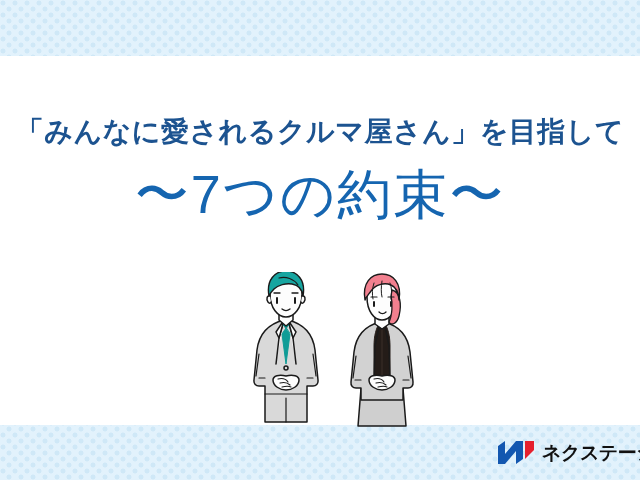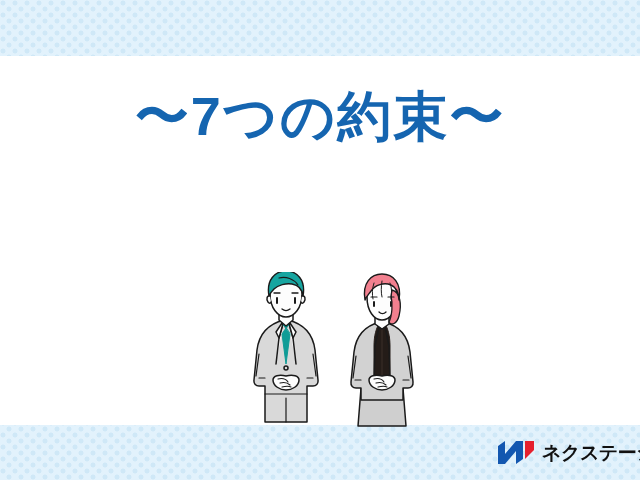--- a/index.html
+++ b/index.html
@@ -49,25 +49,25 @@
     padding-top: 62px;
     color: #1c5390;
     font-size: 28px;
     font-weight: bold;
     letter-spacing: 0.5px;
     line-height: 1;
     white-space: nowrap;
   }
 
   .title-line-2 {
-    margin: 16px;
+    margin: 4px;
     padding-top: 16px;
     color: #1565b0;
     font-size: 54px;
-    font-weight: bold;
+    font-weight: normal;
     letter-spacing: 2px;
     line-height: 1.05;
     white-space: nowrap;
   }
 
   
   #people {
     position: absolute;
     left: 232px;
     top: 216px;
@@ -97,20 +97,21 @@
   }
 </style>
 </head>
 <body>
 
 <div id="stage">
 
   <div id="card">
 
     <div id="headline">
+      <div class="title-line-1">「みんなに愛されるクルマ屋さん」を目指して</div>
       <div class="title-line-2">〜7つの約束〜</div>
     </div>
 
     <div id="people">
       <svg width="200" height="155" viewBox="0 0 200 155" xmlns="http://www.w3.org/2000/svg">
         <g stroke="#1a1a1a" stroke-width="1.5" stroke-linecap="round" stroke-linejoin="round" fill="none">
 
           <g>
 
             <path d="M52 48 C36 52 27 62 25 78 L22 108 C21.5 112 24 114 27 114 L33 114 L33 150 L75 150 L75 114 L81 114 C84 114 86.5 112 86 108 L83 78 C81 62 72 52 56 48 Z" fill="#d9d9d9"></path>

